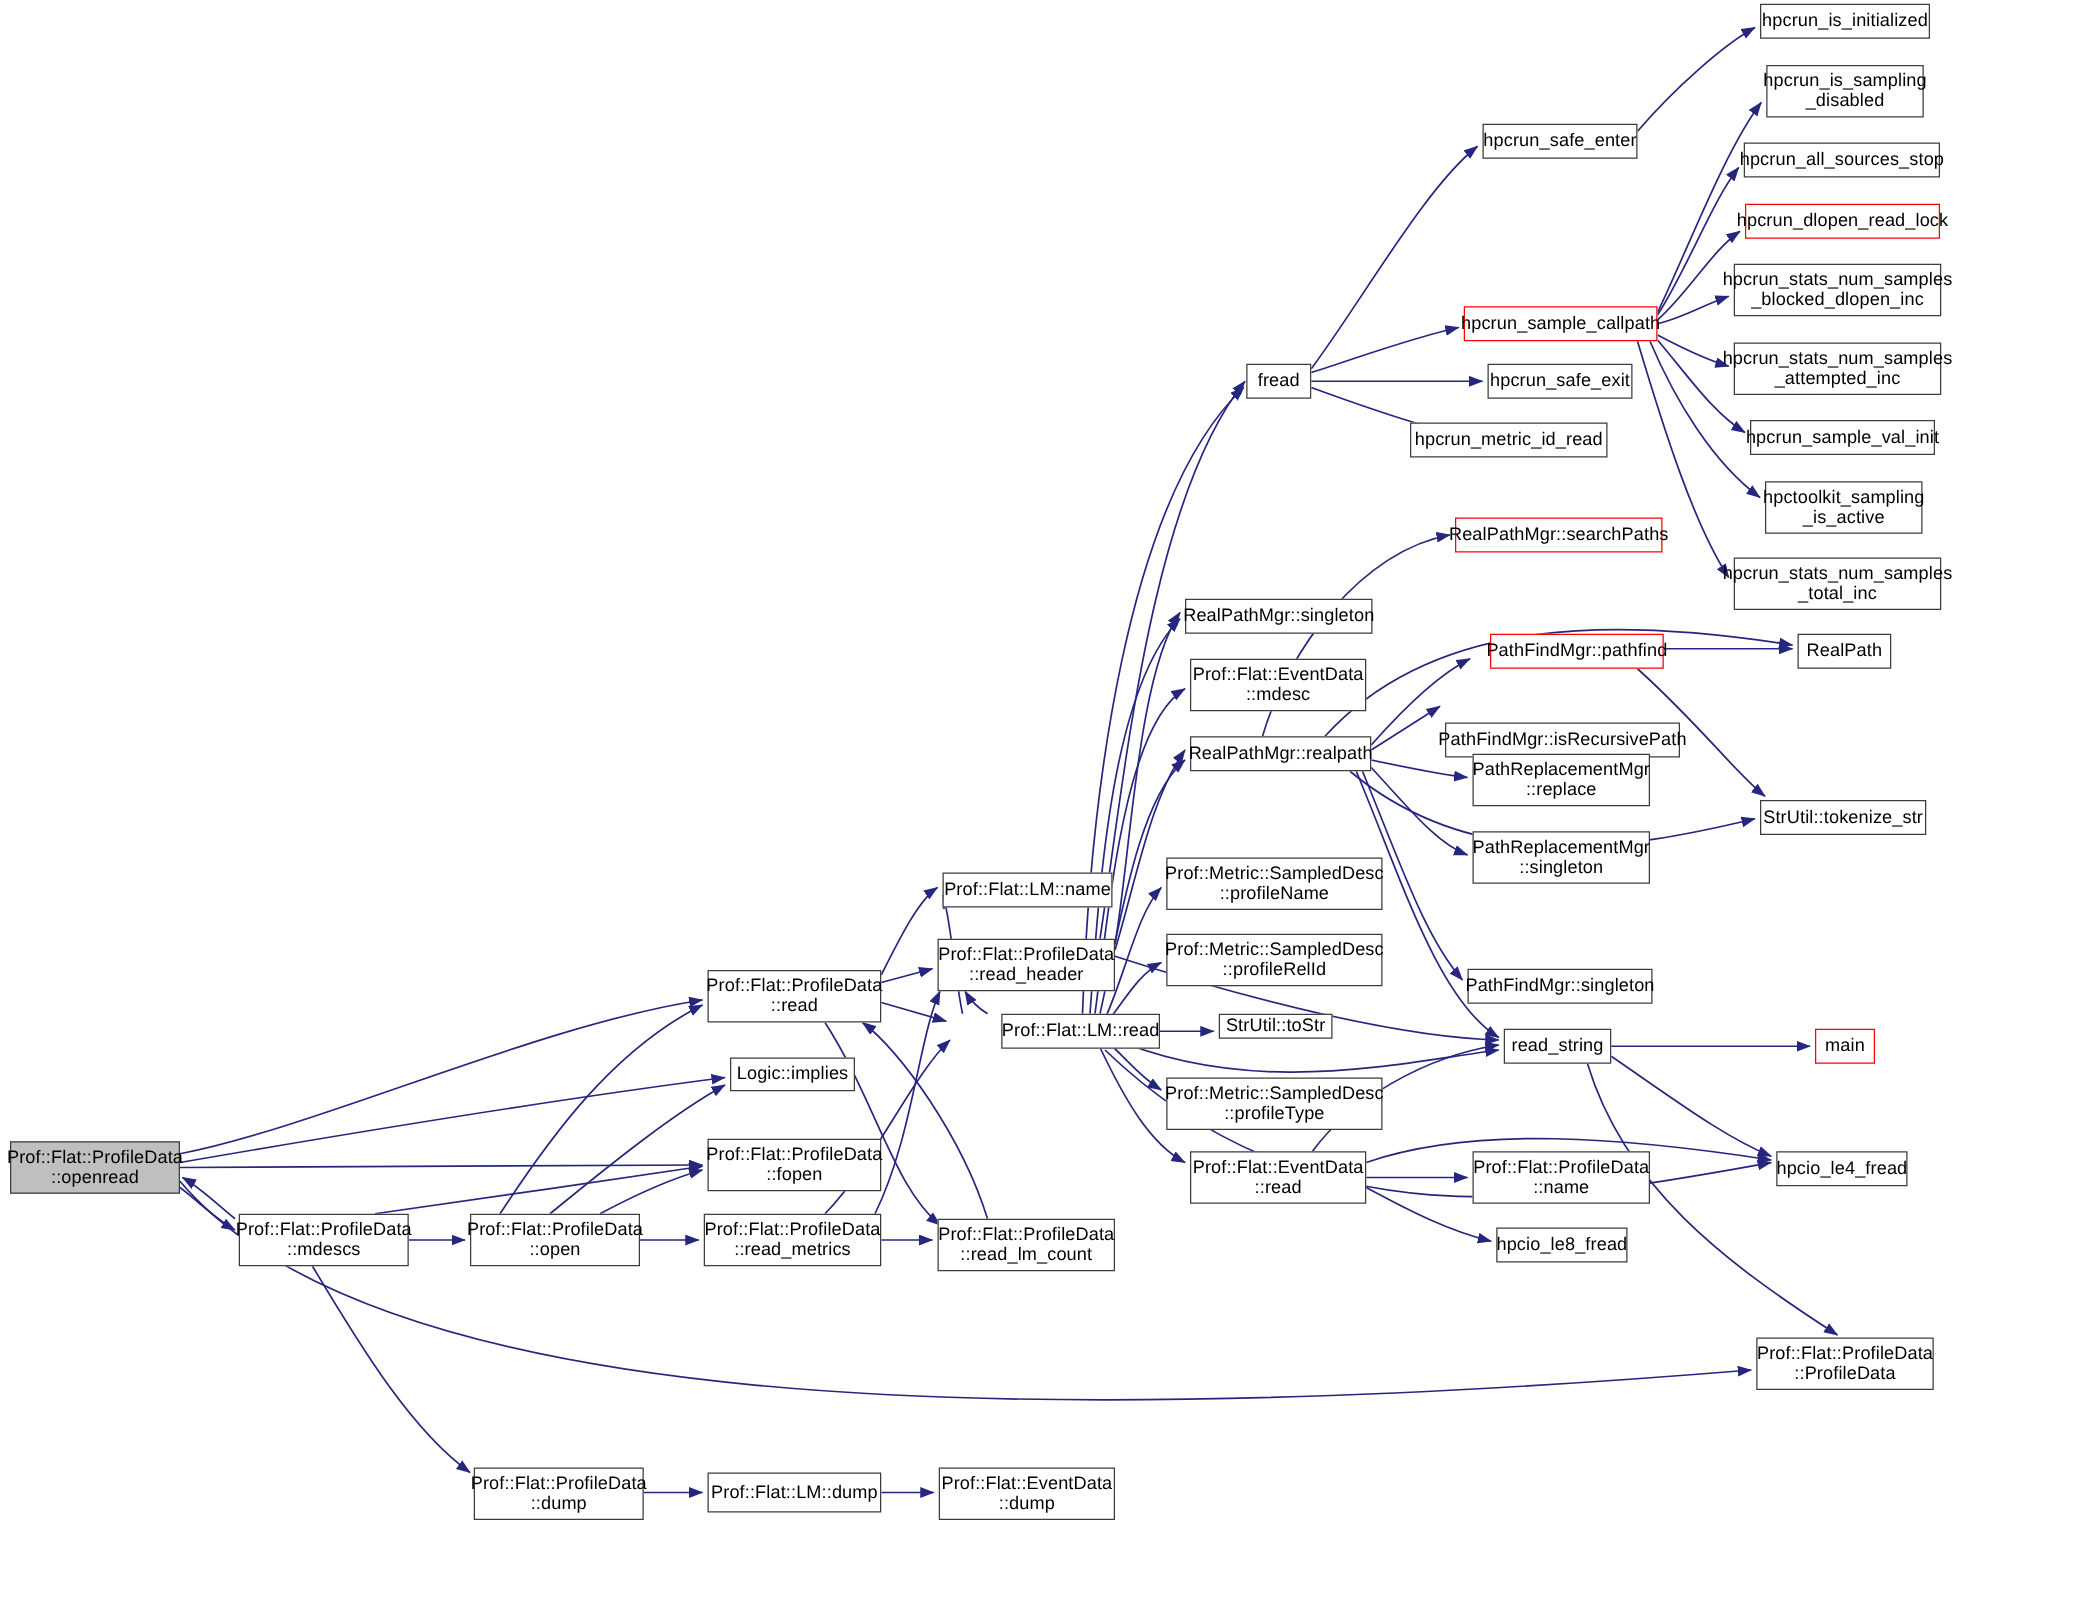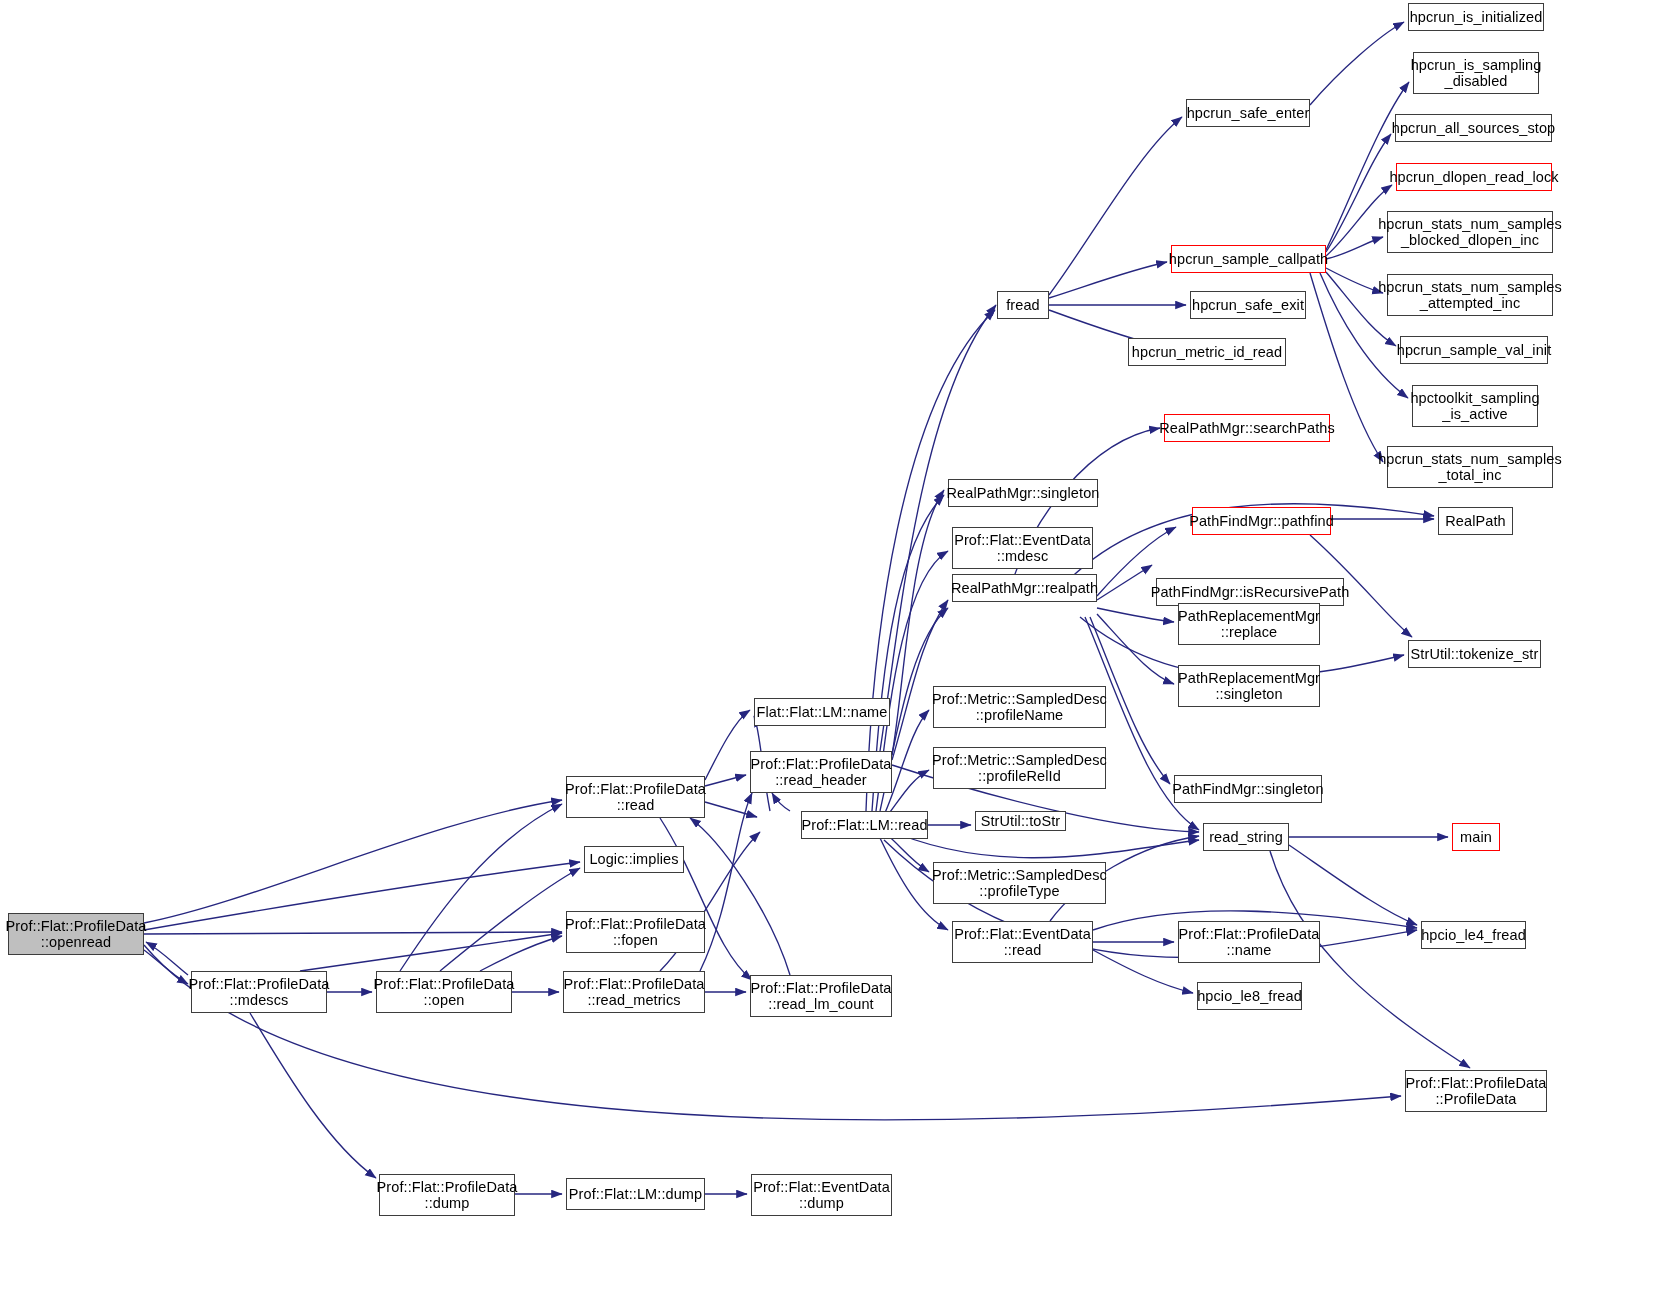--- a/index.html
+++ b/index.html
@@ -145,28 +145,28 @@
 ::dump</div>
       <div class="node" style="left: 584px; top: 846px; width: 100px; height: 27px;">Logic::implies</div>
       <div class="node" style="left: 566px; top: 911px; width: 139px; height: 42px;">Prof::Flat::ProfileData
 ::fopen</div>
       <div class="node" style="left: 563px; top: 971px; width: 142px; height: 42px;">Prof::Flat::ProfileData
 ::read_metrics</div>
       <div class="node" style="left: 566px; top: 776px; width: 139px; height: 42px;">Prof::Flat::ProfileData
 ::read</div>
       <div class="node" style="left: 750px; top: 975px; width: 142px; height: 42px;">Prof::Flat::ProfileData
 ::read_lm_count</div>
-      <div class="node" style="left: 754px; top: 698px; width: 136px; height: 28px;">Flat::Flat::LM::name</div>
+      <div class="node" style="left: 754px; top: 698px; width: 136px; height: 28px;">Prof::Flat::LM::name</div>
       <div class="node" style="left: 750px; top: 751px; width: 142px; height: 42px;">Prof::Flat::ProfileData
 ::read_header</div>
       <div class="node" style="left: 761px; top: 811px; width: 127px; height: 28px; margin-left: 40px;">Prof::Flat::LM::read</div>
       <div class="node" style="left: 948px; top: 479px; width: 150px; height: 28px;">RealPathMgr::singleton</div>
       <div class="node" style="left: 952px; top: 527px; width: 141px; height: 42px;">Prof::Flat::EventData
 ::mdesc</div>
-      <div class="node" style="left: 952px; top: 574px; width: 145px; height: 28px;">RealPathMgr::realpath</div>
+      <div class="node" style="left: 952px; top: 589px; width: 145px; height: 28px;">RealPathMgr::realpath</div>
       <div class="node" style="left: 933px; top: 686px; width: 173px; height: 42px;">Prof::Metric::SampledDesc
 ::profileName</div>
       <div class="node" style="left: 933px; top: 747px; width: 173px; height: 42px;">Prof::Metric::SampledDesc
 ::profileRelId</div>
       <div class="node" style="left: 975px; top: 811px; width: 91px; height: 20px;">StrUtil::toStr</div>
       <div class="node" style="left: 933px; top: 862px; width: 173px; height: 42px;">Prof::Metric::SampledDesc
 ::profileType</div>
       <div class="node" style="left: 952px; top: 921px; width: 141px; height: 42px;">Prof::Flat::EventData
 ::read</div>
       <div class="node" style="left: 997px; top: 291px; width: 52px; height: 28px;">fread</div>

